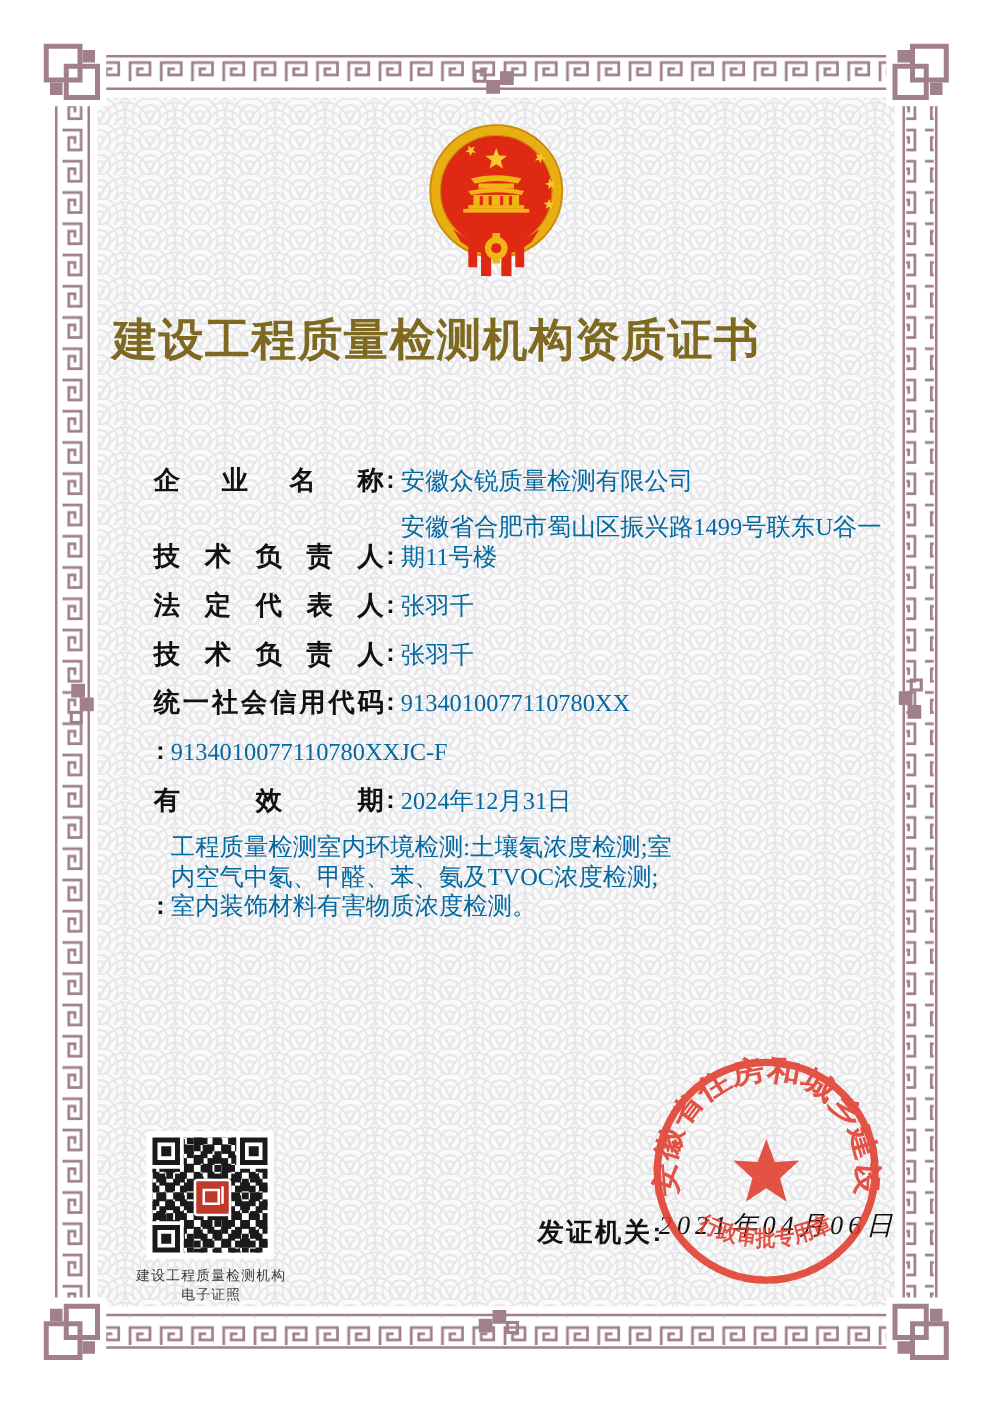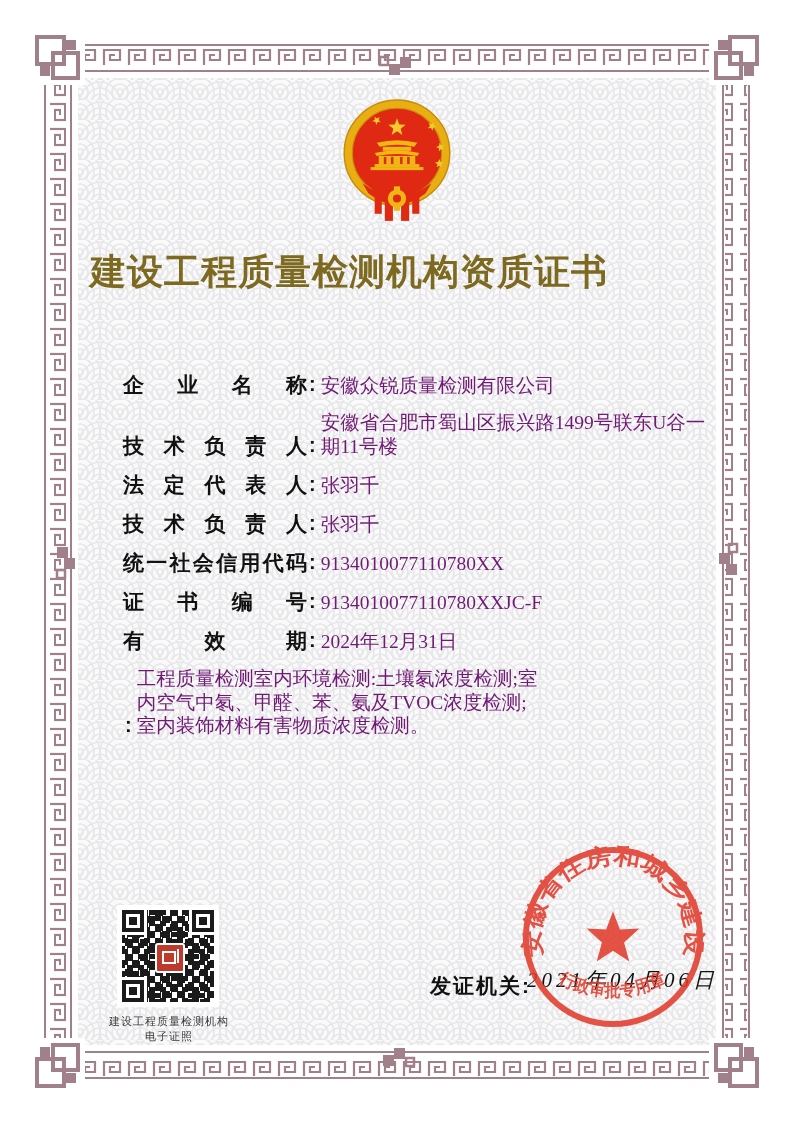--- a/index.html
+++ b/index.html
@@ -16,21 +16,21 @@
     font-size:36px;font-weight:900;letter-spacing:1px;color:#7d6a20;
     font-family:"Liberation Sans",sans-serif;}
 
   .fields{position:absolute;left:123px;top:372px;width:600px;}
   .frow{display:flex;align-items:flex-end;margin-bottom:14px;}
   .flabel{display:inline-block;width:184px;flex:none;font-weight:700;font-size:21px;
     line-height:24px;color:#111;text-align:justify;text-align-last:justify;
     -moz-text-align-last:justify;}
   .fcolon{flex:none;font-weight:700;font-size:20px;line-height:25px;margin:0 5px 0 2px;color:#111;}
   .fvalue{font-family:"Liberation Serif",serif;font-size:19.5px;line-height:23.5px;
-    max-width:402px;color:#701a75;}
+    max-width:402px;color:#0369a1;}
 
   .qr-block{position:absolute;left:117px;top:905px;width:104px;}
   .qr{position:relative;width:102px;height:102px;background:#fff;}
   .qr-noise{position:absolute;left:5px;top:5px;right:5px;bottom:5px;
     background:
       conic-gradient(#1a1a1a 0 25%, #0000 0 50%, #1a1a1a 0 75%, #0000 0) 3px 6px/15px 15px,
       conic-gradient(#1a1a1a 0 25%, #fff 0 50%, #1a1a1a 0 75%, #fff 0) 0 0/11px 11px;}
   .qr-finder{position:absolute;width:14px;height:14px;border:4px solid #1a1a1a;background:#fff;
     box-shadow:0 0 0 3px #fff;}
   .qr-finder::after{content:"";position:absolute;left:3px;top:3px;width:8px;height:8px;background:#1a1a1a;}
@@ -177,21 +177,20 @@
         <span class="flabel">技术负责人</span>
           <span class="fcolon">:</span>
         <div class="fvalue">张羽千</div>
       </div>
       <div class="frow">
         <span class="flabel">统一社会信用代码</span>
           <span class="fcolon">:</span>
         <div class="fvalue">9134010077110780XX</div>
       </div>
       <div class="frow">
-        <span class="flabel">证书编号</span>
           <span class="fcolon">:</span>
         <div class="fvalue">9134010077110780XXJC-F</div>
       </div>
       <div class="frow">
         <span class="flabel">有效期</span>
           <span class="fcolon">:</span>
         <div class="fvalue">2024年12月31日</div>
       </div>
       <div class="frow">
           <span class="fcolon">:</span>

